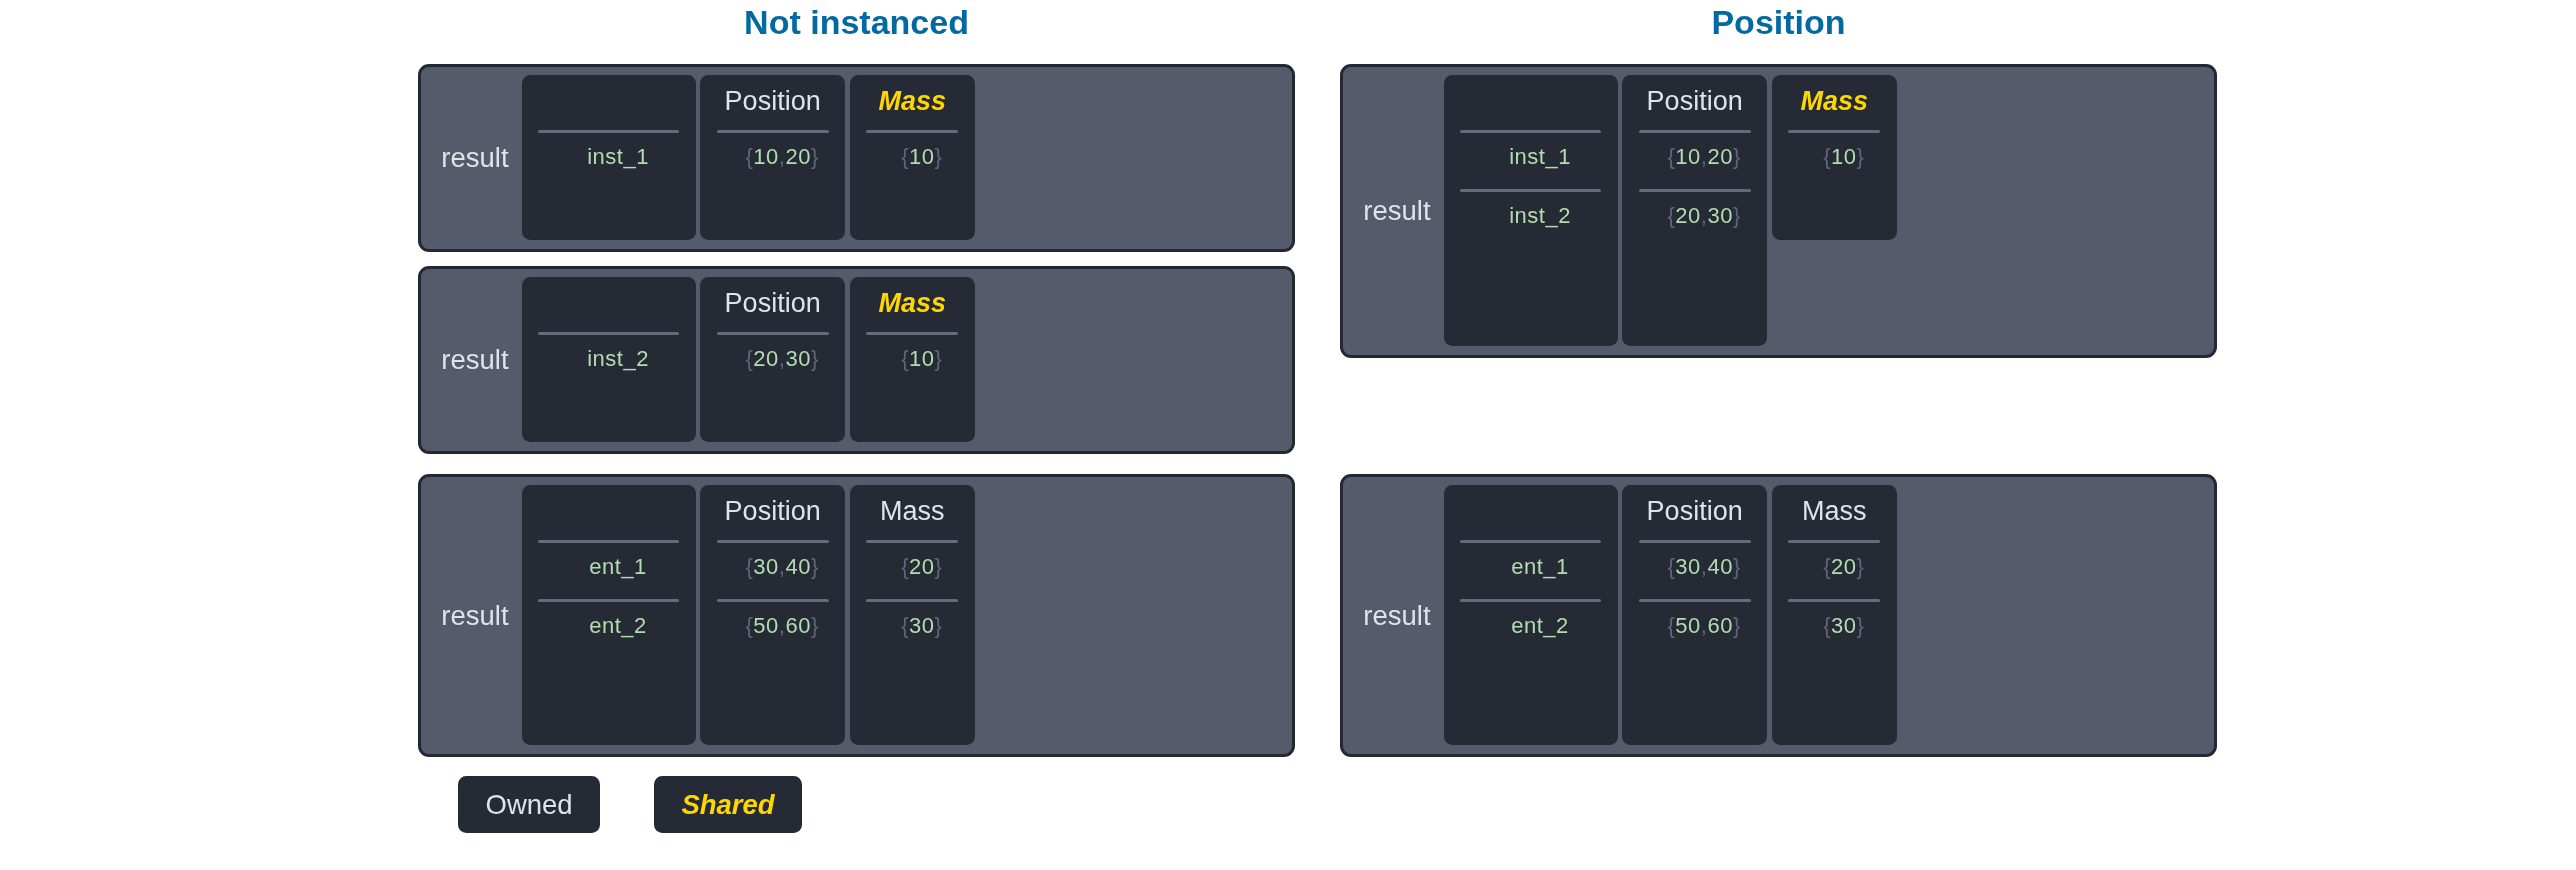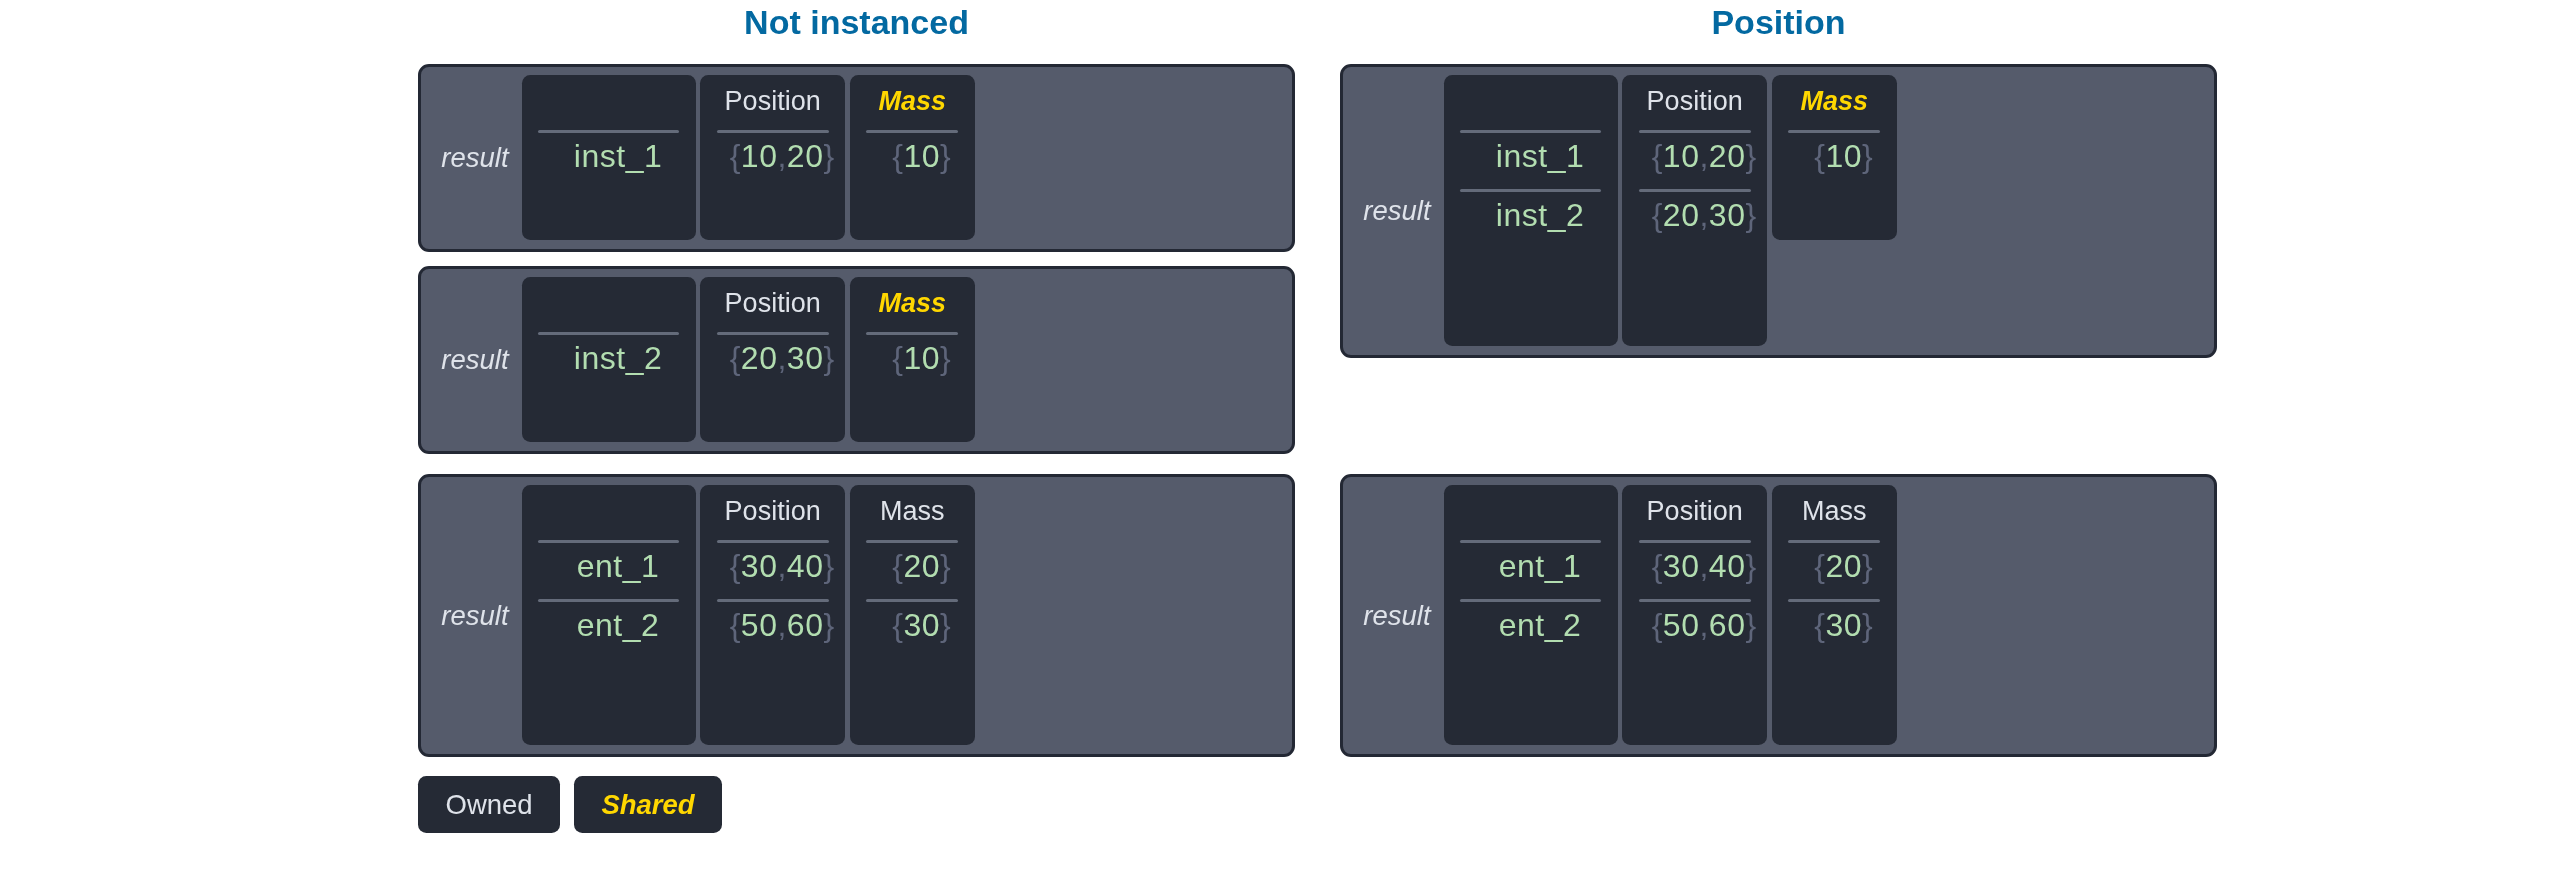--- a/index.html
+++ b/index.html
@@ -38,21 +38,20 @@
   .result-label{
     display:flex;
     align-items:center;
     justify-content:flex-start;
     color:#dfe3ea;
     font-size:27.5px;
     padding-left:12px;
     padding-right:13px;
     box-sizing:border-box;
     white-space:nowrap;
-    font-style:italic;
   }
   .cols{
     display:flex;
     align-items:flex-start;
     gap:4.6px;
     flex:1;
   }
   .col{
     background:#252a35;
     border-radius:8.3px;
@@ -81,21 +80,21 @@
     height:2.8px;
     background:#646b7a;
     margin:8.3px 16.5px 0 16.5px;
     border-radius:1.8px;
   }
   .cell{
     height:48px;
     display:flex;
     align-items:center;
     justify-content:center;
-    font-size:32px;
+    font-size:22px;
     color:#b2ddb0;
     white-space:nowrap;
     padding:0 16.5px;
     letter-spacing:0.5px;
     margin-left:19px;
   }
 
   
   .w-name{ width:174px; }
   .w-pos { width:145px; }
@@ -113,20 +112,21 @@
     border-radius:8.3px;
     height:57px;
     display:flex;
     align-items:center;
     justify-content:center;
     padding:0 27.5px;
     font-size:27.5px;
     color:#dfe3ea;
     white-space:nowrap;
     box-sizing:border-box;
+    margin-left:40px;
   }
   .legend-badge.shared{
     color:#ffd700;
     font-style:italic;
     font-weight:bold;
     text-align:center;
   }
 </style>
 </head>
 <body>

